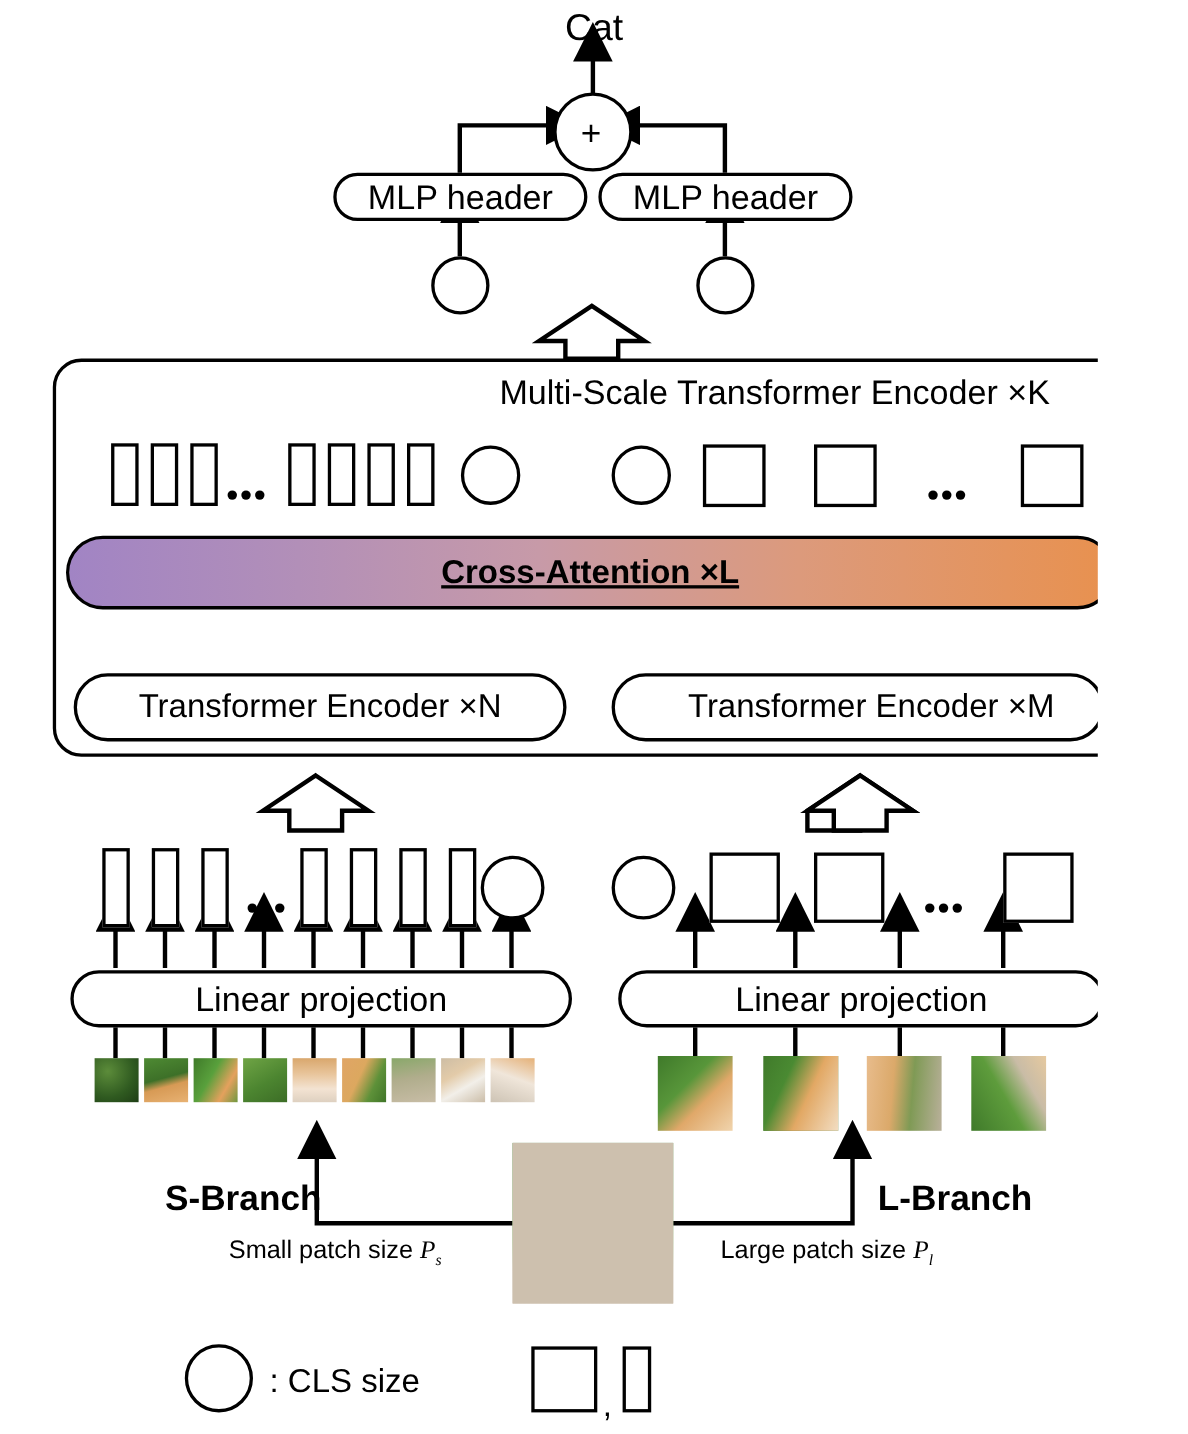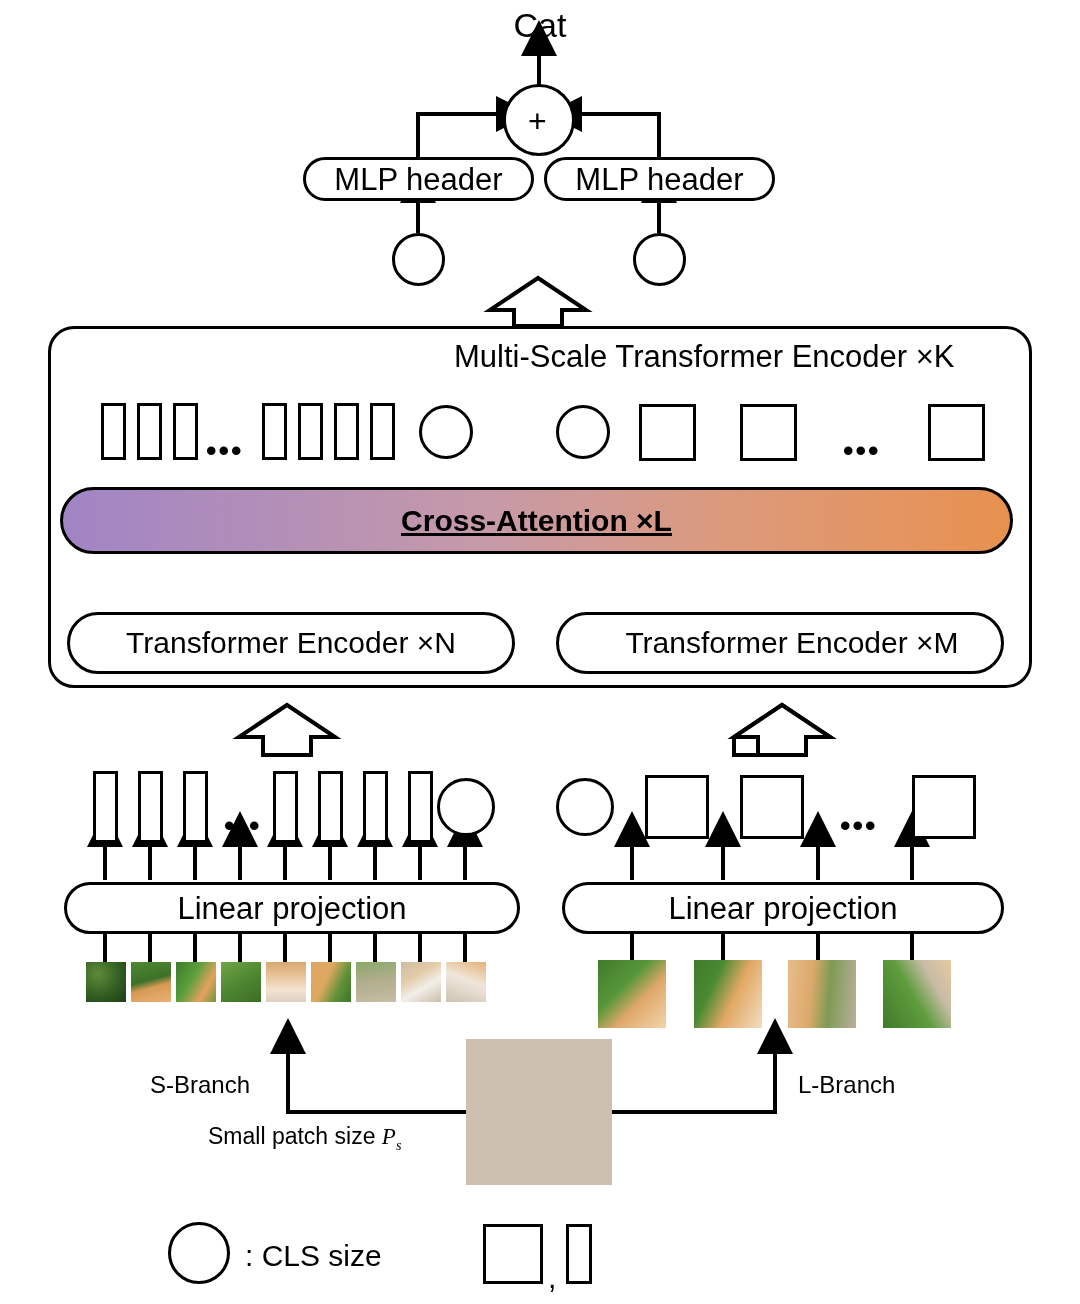--- a/index.html
+++ b/index.html
@@ -10,38 +10,37 @@
   body {
     font-family: "Liberation Sans", sans-serif;
     color: #000000;
   }
   #stage {
     position: relative;
     width: 998px;
     height: 1304px;
     background: #ffffff;
     overflow: hidden;
-    padding-left: 38px;
   }
 
   
   .txt {
     position: absolute;
     white-space: nowrap;
     font-family: "Liberation Sans", sans-serif;
     color: #000;
     line-height: 1;
   }
   .t-cat      { font-size: 34px; left: 0; top: 8px; width: 1080px; text-align: center; }
   .t-mlp      { font-size: 31px; }
   .t-mste     { font-size: 31px; }
   .t-cross    { font-size: 30px; font-weight: bold; }
   .t-enc      { font-size: 30px; }
   .t-lin      { font-size: 31px; }
-  .t-branch   { font-size: 24px; }
+  .t-branch   { font-size: 32px; font-weight: bold; }
   .t-psize    { font-size: 23px; }
   .t-legend   { font-size: 30px; }
   .ital { font-style: italic; font-family: "Liberation Serif", serif; }
   .ital sub { font-size: 0.62em; font-style: italic; }
 
   
   .stadium {
     position: absolute;
     border: 3px solid #000;
     border-radius: 999px;
@@ -295,20 +294,23 @@
                 radial-gradient(ellipse 18% 26% at 50% 30%, #e8a962 0%, #d9924a 70%, rgba(217,146,74,0) 100%),
                 linear-gradient(180deg,#3f7a2a 0%, #4f8f33 42%, #6fa24a 62%, #b9ae96 78%, #cdc0ae 100%);"></div>
 
   <div class="txt t-branch" style="left:150px; top:1073px;">S-Branch</div>
   <div class="txt t-branch" style="left:798px; top:1073px;">L-Branch</div>
 
   <div class="txt t-psize" style="left:208px; top:1125px;">
     <span>Small patch size </span><span class="ital"><span>P</span><sub>s</sub></span>
   </div>
 
+  <div class="txt t-psize" style="left:655px; top:1125px;">
+    <span>Large patch size </span><span class="ital"><span>P</span><sub>l</sub></span>
+  </div>
 
   <div class="circle" style="left:168px; top:1222px; width:62px; height:62px;"></div>
   <div class="txt t-legend" style="left:245px; top:1241px;">: CLS size</div>
 
   <div class="sq" style="left:483px; top:1224px; width:60px; height:60px;"></div>
   <div class="txt t-legend" style="left:548px; top:1263px;">,</div>
   <div class="narrow" style="left:566px; top:1224px; width:26px; height:60px;"></div>
 
 </div>
 

